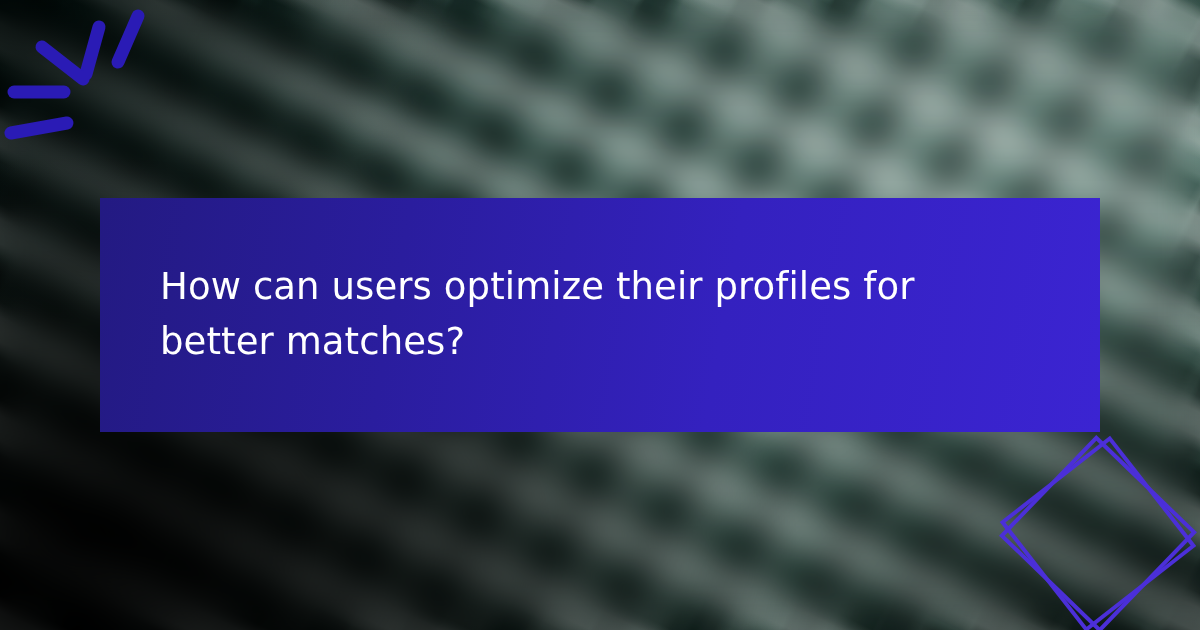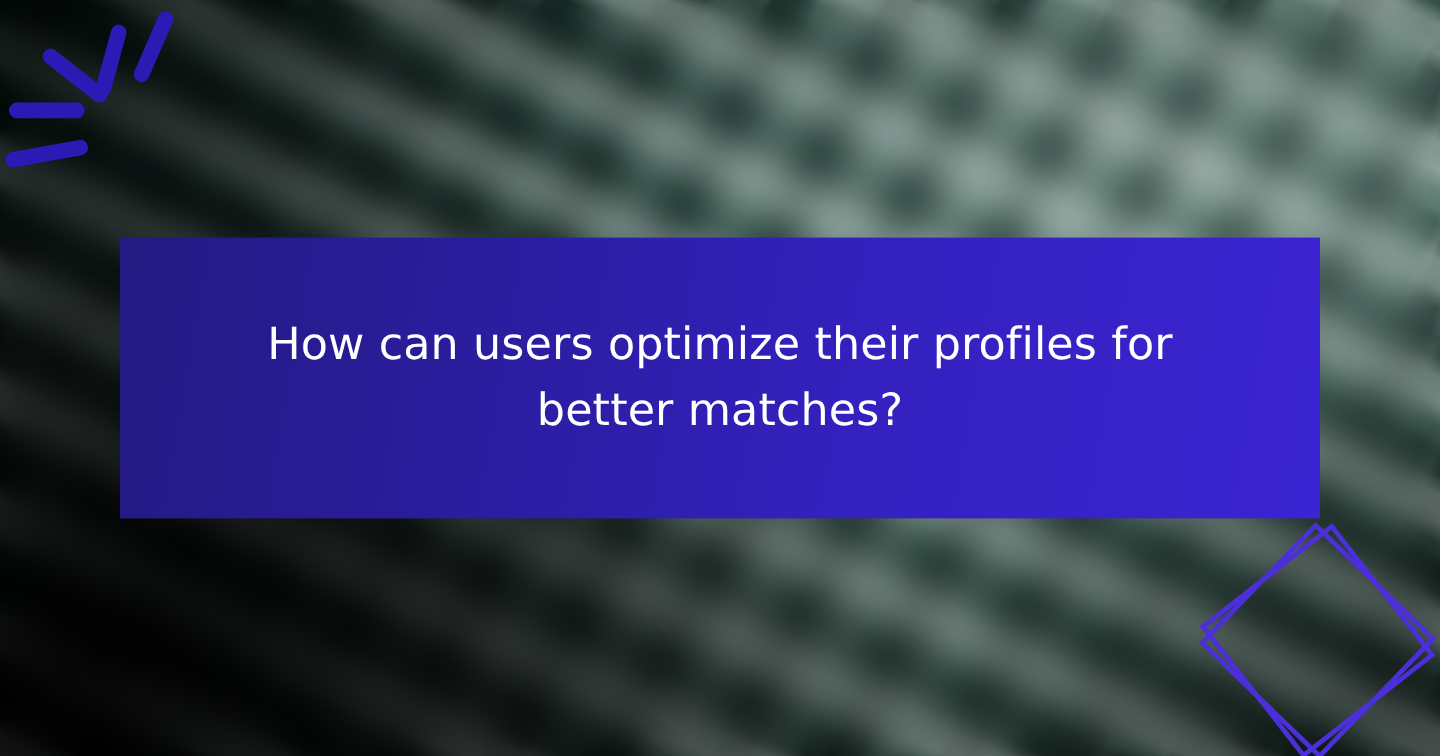--- a/index.html
+++ b/index.html
@@ -114,25 +114,25 @@
     top: 198px;
     width: 1000px;
     height: 234px;
     z-index: 3;
     display: flex;
     align-items: center;
     justify-content: center;
     background: linear-gradient(100deg, #231a82 0%, #2a1d9e 30%, #3421bf 62%, #3b24d2 100%);
   }
   .banner-text {
-    margin: 12px;
+    margin: 0;
     padding: 0 60px;
     width: 100%;
     box-sizing: border-box;
-    text-align: center;
+    text-align: left;
     color: #ffffff;
     font-size: 37px;
     font-weight: 400;
     line-height: 1.48;
     letter-spacing: 0.1px;
   }
 </style>
 </head>
 <body>
 

